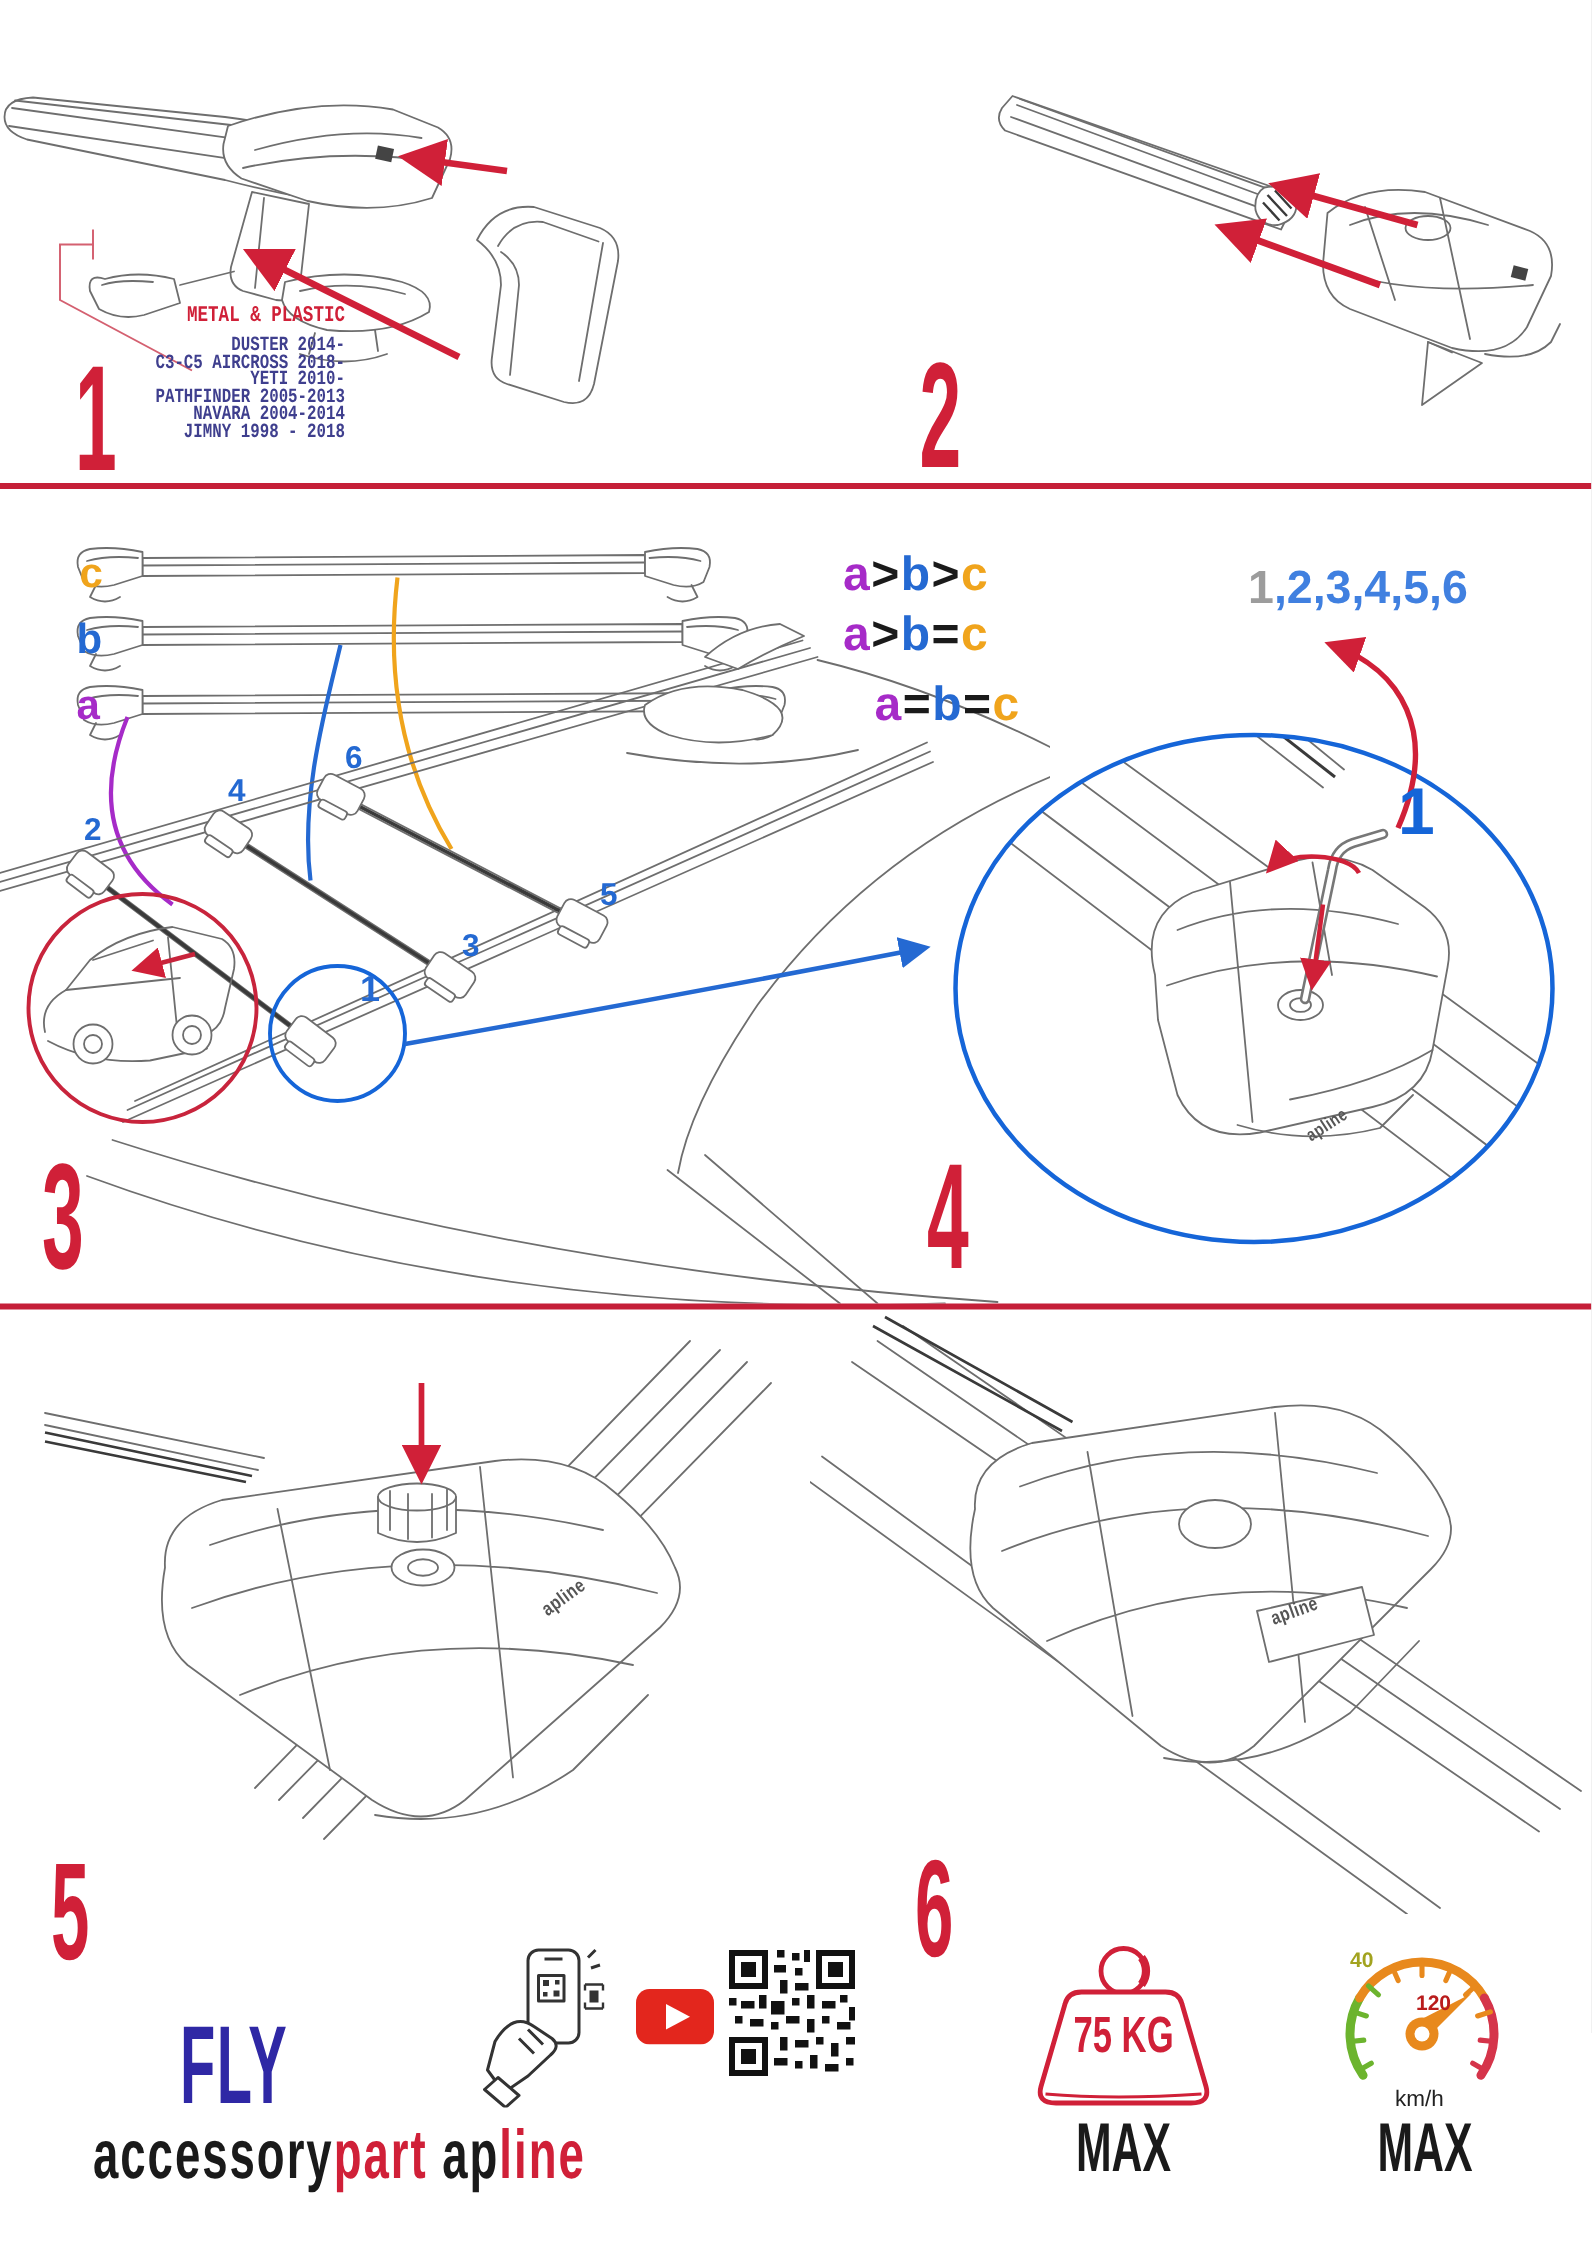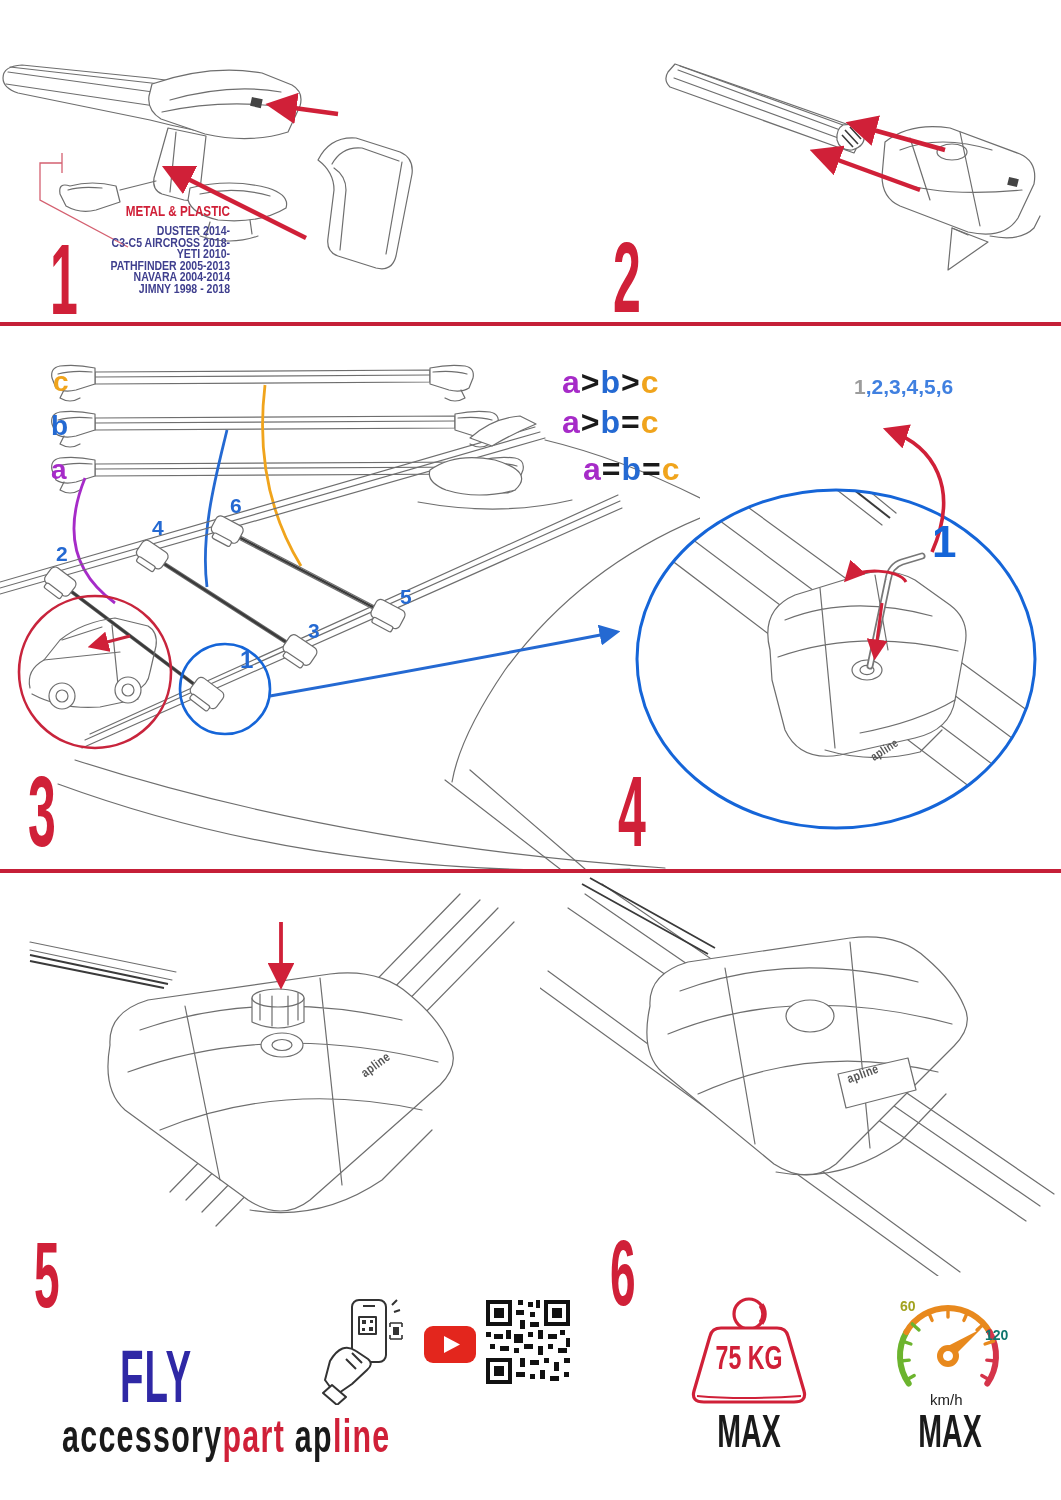--- a/index.html
+++ b/index.html
@@ -3,30 +3,30 @@
 <meta charset="utf-8">
 <style>
   html,body{margin:0;padding:0;background:#e8e8e8;}
   .page{position:relative;width:1061px;height:1500px;background:#ffffff;overflow:hidden;
         font-family:"Liberation Sans", sans-serif;color:#222;}
   .abs{position:absolute;}
   .divider{position:absolute;left:0;width:1061px;height:4px;background:#c51f38;}
   .step{position:absolute;font-weight:bold;font-size:100px;line-height:0.74;color:#d02038;
         transform:scaleX(0.5);transform-origin:left top;letter-spacing:-3px;}
   .step.small{font-size:92px;}
-  .p1text{position:absolute;left:18px;top:202px;width:212px;text-align:right;}
+  .p1text{position:absolute;left:18px;top:202px;width:212px;text-align:right;font-family:Liberation Mono, monospace;}
   .p1text .material{color:#d02038;font-weight:bold;font-size:15px;transform:scaleX(0.78);
         transform-origin:right top;white-space:nowrap;}
   .p1text .model{color:#3f3f8e;font-weight:bold;font-size:13.5px;line-height:11.6px;
         transform:scaleX(0.78);transform-origin:right top;white-space:nowrap;}
   .barlabel{position:absolute;font-weight:bold;font-size:28px;line-height:1;}
   .cmp{position:absolute;font-weight:bold;font-size:32px;line-height:1;letter-spacing:1px;}
   .cmp .ca{color:#a62bc8;} .cmp .cb{color:#2469d2;} .cmp .cc{color:#f0a41c;} .cmp .op{color:#1a1a1a;}
   .rn{position:absolute;color:#2469d2;font-weight:bold;font-size:21px;line-height:1;}
-  .seq{position:absolute;left:854px;top:376px;font-weight:bold;font-size:21px;line-height:1;white-space:nowrap;}
+  .seq{position:absolute;left:832px;top:376px;font-weight:bold;font-size:31px;line-height:1;white-space:nowrap;}
   .seq .g{color:#9c9c9c;} .seq .b{color:#4080e0;}
   .callout1{position:absolute;left:932px;top:520px;color:#1565d8;font-weight:bold;font-size:44px;line-height:1;}
   .logo-s{position:absolute;color:#555;font-weight:bold;font-size:12px;letter-spacing:0.5px;
         transform-origin:left top;white-space:nowrap;}
   .fly{position:absolute;left:120px;top:1340px;color:#2f28a5;font-weight:bold;font-size:74px;line-height:1;
         transform:scaleX(0.52);transform-origin:left top;letter-spacing:2px;}
   .brandline{position:absolute;left:62px;top:1413px;font-weight:bold;font-size:46px;line-height:1;
         transform:scaleX(0.66);transform-origin:left top;letter-spacing:2px;white-space:nowrap;}
   .brandline .blk{color:#1a1a1a;} .brandline .red{color:#d02038;}
   .maxlab{position:absolute;font-weight:bold;font-size:46px;line-height:1;color:#1a1a1a;
@@ -422,19 +422,19 @@
         <line x1="82.5" y1="18.1" x2="78.9" y2="26.4" stroke="#e8891d"></line>
         <line x1="98.7" y1="29.9" x2="92" y2="35.9" stroke="#e8891d"></line>
         <line x1="108.6" y1="47.2" x2="100.1" y2="50" stroke="#e8891d"></line>
         <line x1="110.7" y1="67" x2="101.8" y2="66.1" stroke="#d5344a"></line>
         <line x1="104.6" y1="86" x2="96.8" y2="81.5" stroke="#d5344a"></line>
       </g>
       <path d="M57,65 L59,54 L96,35 L65,66 Z" fill="#e8891d"></path>
       <circle cx="63" cy="62" r="11" fill="#e8891d"></circle>
       <circle cx="63" cy="62" r="5" fill="#ffffff"></circle>
     </svg>
-    <span class="sp-lab" style="left:900px;top:1299px;color:#a2a31f">60</span>
-    <span class="sp-lab" style="left:985px;top:1328px;color:#0f766e">120</span>
+    <span class="sp-lab" style="left:900px;top:1299px;color:#a2a31f">40</span>
+    <span class="sp-lab" style="left:944px;top:1328px;color:#b91c1c">120</span>
     <span class="sp-lab" style="left:930px;top:1392px;color:#222;font-size:15px;font-weight:normal">km/h</span>
     <div class="maxlab" style="left:884px;top:1408px;width:132px;text-align:center">MAX</div>
   </section>
 
 </div>
 
 </body></html>

